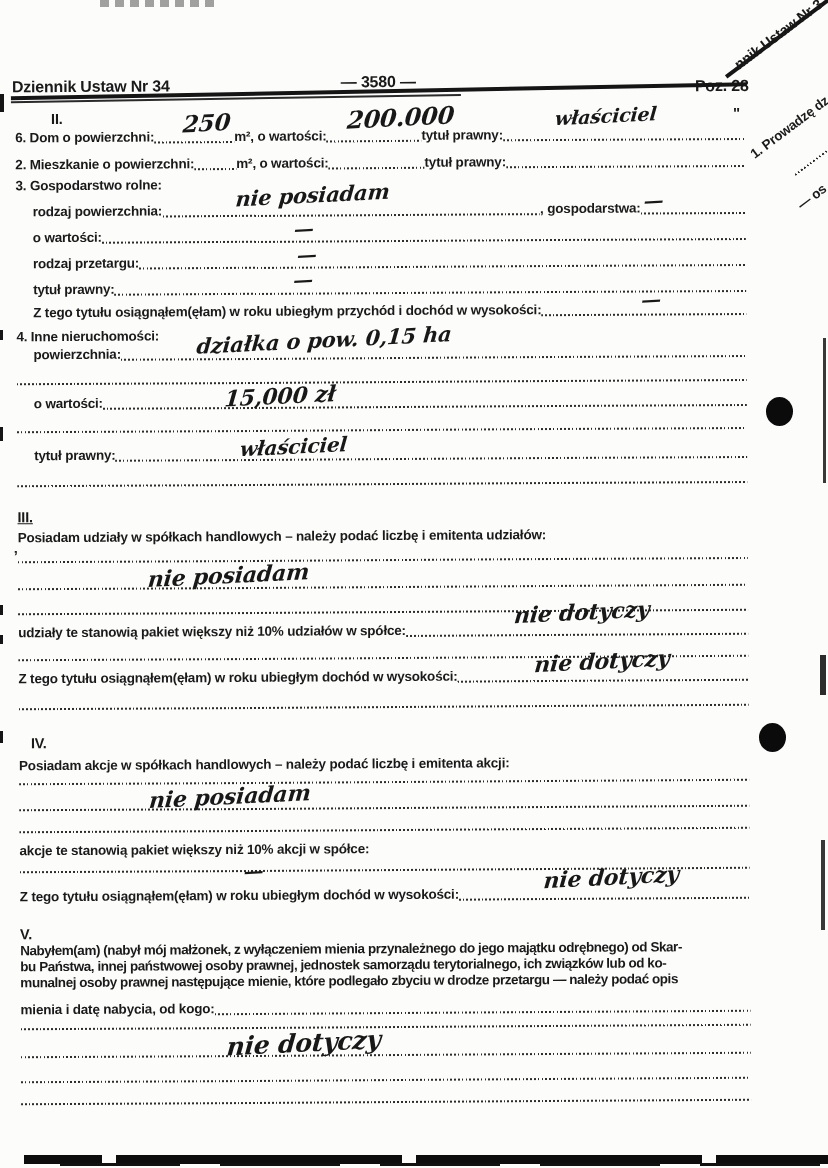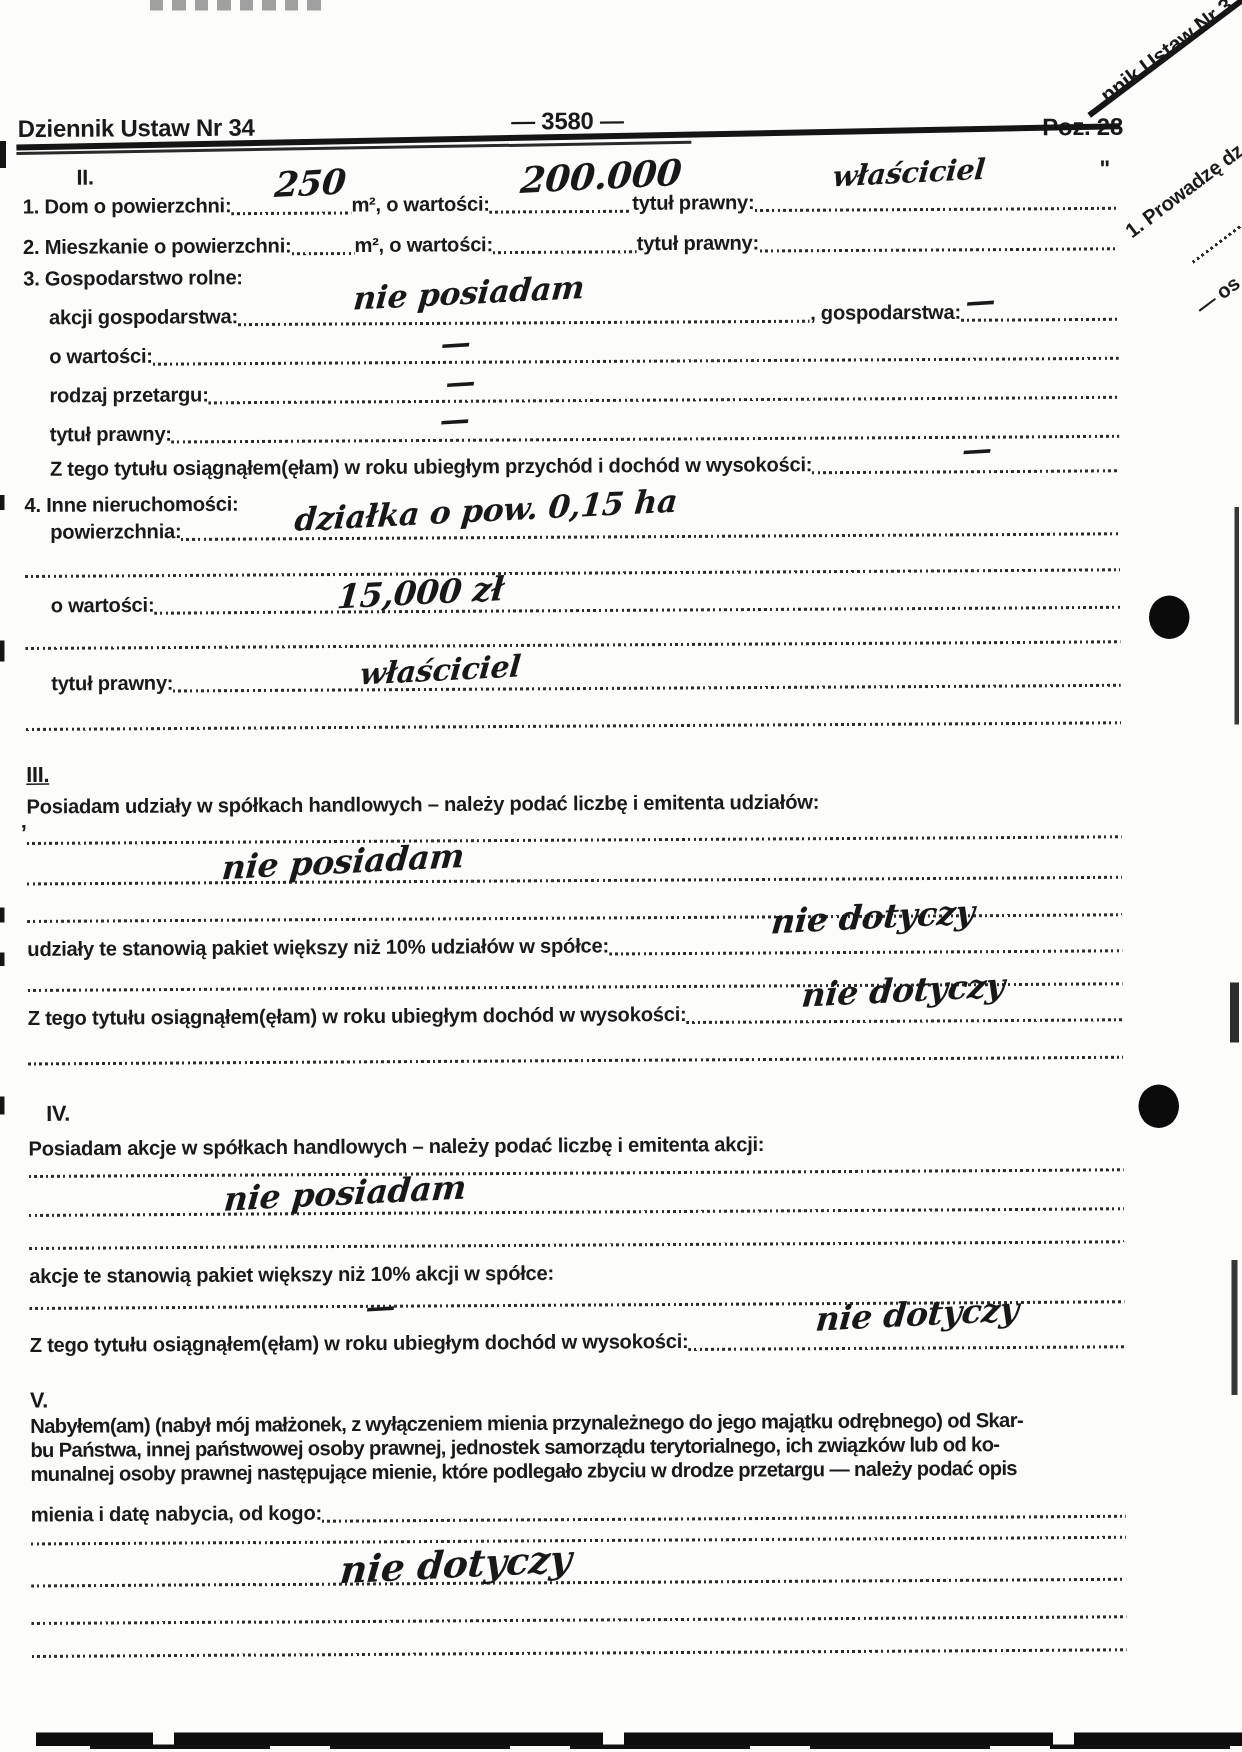--- a/index.html
+++ b/index.html
@@ -61,21 +61,21 @@
 
     <div class="txt hdr" style="left:15px;top:76px;">Dziennik Ustaw Nr 34</div>
     <div class="txt hdr" style="left:344px;top:73px;">— 3580 —</div>
     <div class="txt hdr" style="left:698px;top:79px;">Poz. 28</div>
     <div id="rule"></div>
     <div id="rule2"></div>
 
     <div class="sechead" style="left:18px;top:109px;margin-left:36px;">II.</div>
 
     <div class="row" style="top:126px;">
-      <span class="lbl">1. Dom o powierzchni:</span>
+      <span class="lbl">6. Dom o powierzchni:</span>
       <span class="dots" style="width:80px;"></span>
       <span class="lbl">m², o wartości:</span>
       <span class="dots" style="width:95px;"></span>
       <span class="lbl">tytuł prawny:</span>
       <span class="dots grow"></span>
     </div>
     <div class="hw" style="left:186px;top:110px;font-size:23px;">250</div>
     <div class="hw" style="left:350px;top:106px;font-size:24px;">200.000</div>
     <div class="hw" style="left:558px;top:108px;font-size:19px;">właściciel</div>
 
@@ -84,21 +84,21 @@
       <span class="dots" style="width:42px;"></span>
       <span class="lbl">m², o wartości:</span>
       <span class="dots" style="width:96px;"></span>
       <span class="lbl">tytuł prawny:</span>
       <span class="dots grow"></span>
     </div>
 
     <div class="txt" style="left:18px;top:176px;">3. Gospodarstwo rolne:</div>
 
     <div class="row indent" style="top:200px;">
-      <span class="lbl">akcji gospodarstwa:</span>
+      <span class="lbl">rodzaj powierzchnia:</span>
       <span class="dots grow"></span>
       <span class="lbl">, gospodarstwa:</span>
       <span class="dots" style="width:105px;"></span>
     </div>
     <div class="hw" style="left:238px;top:184px;font-size:21px;">nie posiadam</div>
     <div class="hw dash" style="left:646px;top:192px;">—</div>
 
     <div class="row indent" style="top:226px;">
       <span class="lbl">o wartości:</span>
       <span class="dots grow"></span>

